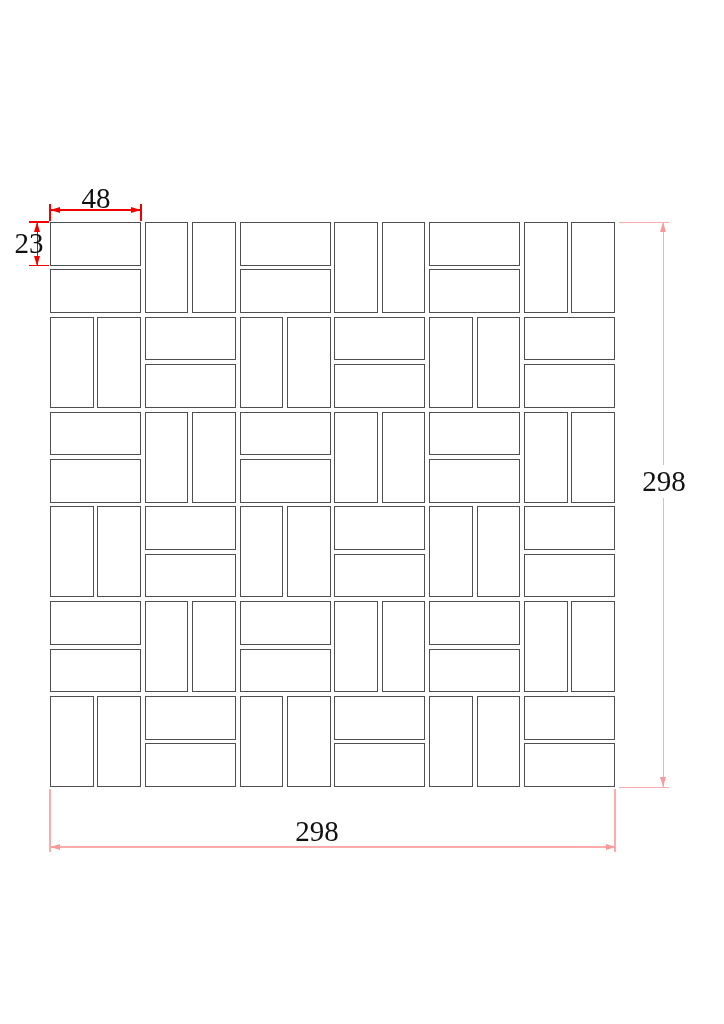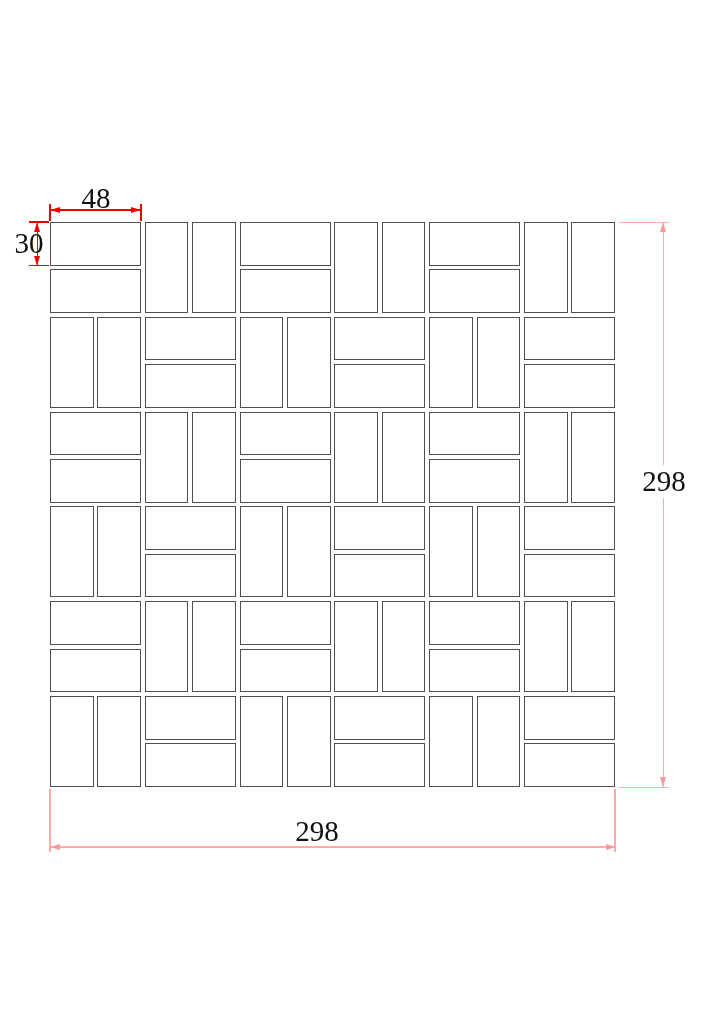--- a/index.html
+++ b/index.html
@@ -122,21 +122,21 @@
     <div class="arr right red-a" style="left:131px;top:206.8px;"></div>
     <div class="dim-label" style="left:72px;top:184px;width:48px;">48</div>
   </div>
 
   <div>
     <div class="dl red" style="left:29px;top:221.3px;width:20px;height:1.4px;"></div>
     <div class="dl red" style="left:29px;top:265px;width:20px;height:1.4px;"></div>
     <div class="dl red" style="left:36.6px;top:222px;width:1.4px;height:44px;"></div>
     <div class="arr up red-a" style="left:34.1px;top:222px;"></div>
     <div class="arr down red-a" style="left:34.1px;top:256.2px;"></div>
-    <div class="dim-label" style="left:8px;top:229px;width:42px;">30</div>
+    <div class="dim-label" style="left:8px;top:229px;width:42px;">23</div>
   </div>
 
   <div>
     <div class="dl pink" style="left:619px;top:221.5px;width:50px;height:1.2px;"></div>
     <div class="dl pink" style="left:619px;top:786.5px;width:50px;height:1.2px;"></div>
     <div class="dl pink" style="left:663px;top:222px;width:1.2px;height:565px;"></div>
     <div class="arr up pink-a" style="left:660.4px;top:222px;"></div>
     <div class="arr down pink-a" style="left:660.4px;top:777px;"></div>
     <div class="dim-label masked" style="left:633px;top:465px;width:62px;">298</div>
   </div>

